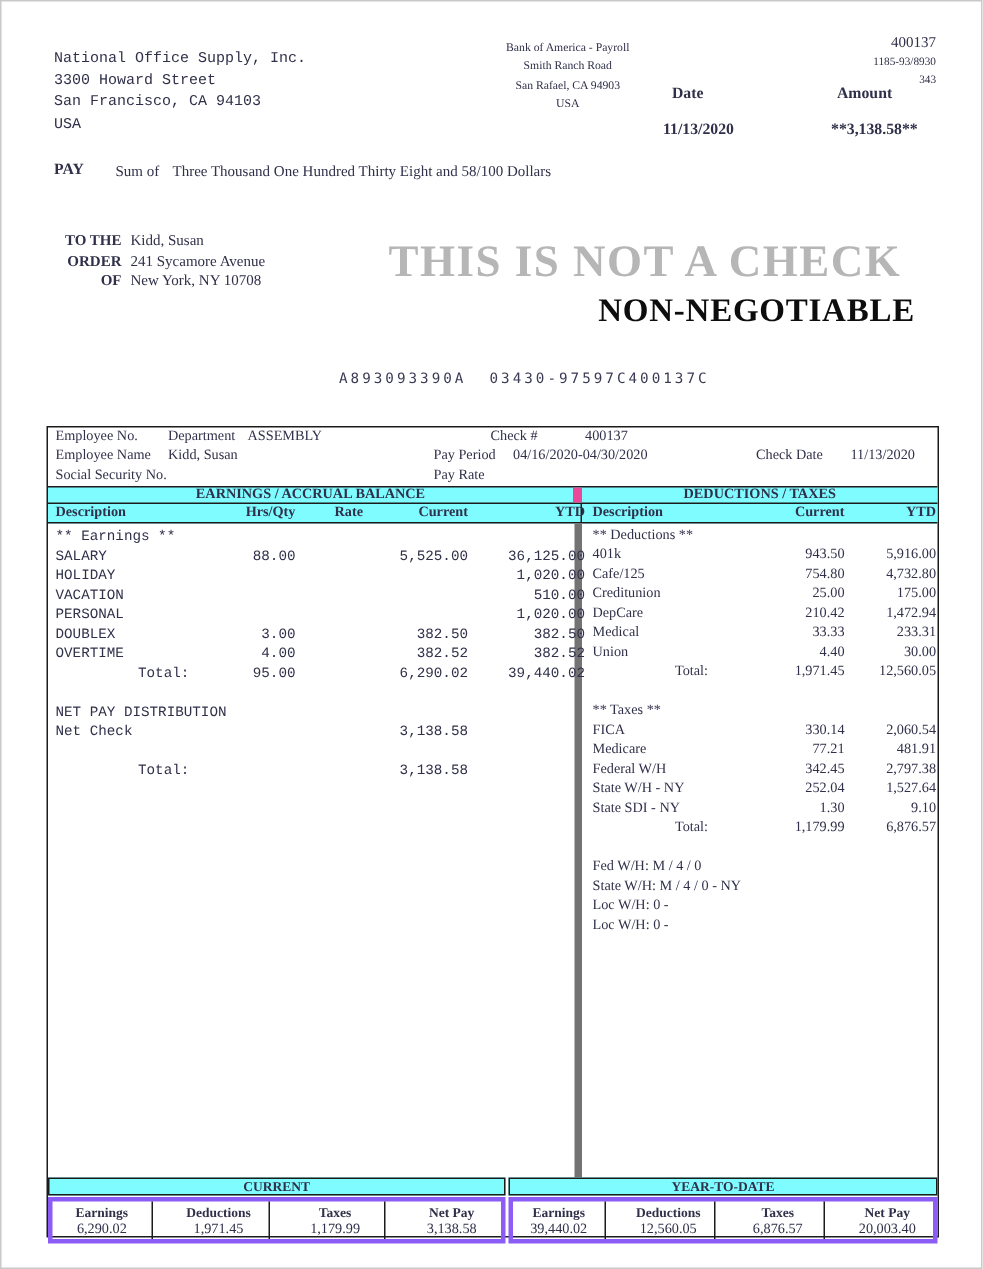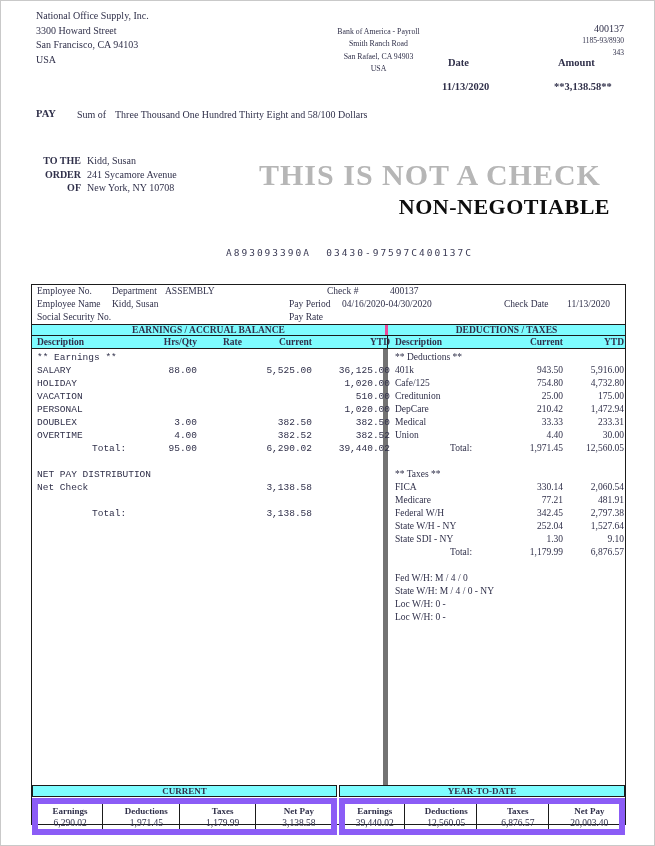--- a/index.html
+++ b/index.html
@@ -7,21 +7,21 @@
   body {
     position: relative;
     font-family: "Liberation Serif", "DejaVu Serif", serif;
     color: #30304a;
     overflow: hidden;
   }
   .page { position: absolute; inset: 0; border: 1px solid #c9c9c9; background: #fff; }
 
   
   .abs { position: absolute; white-space: nowrap; }
-  .company-block { left: 35px; top: 8px; font-size: 10px; line-height: 14.5px; }
+  .company-block { left: 35px; top: 32px; font-size: 10px; line-height: 14.5px; font-family: Liberation Mono, monospace; }
   .bank-block { left: 300px; top: 25px; width: 155px; text-align: center; font-size: 7.8px; line-height: 12.3px; }
   .checkno-block { right: 30px; top: 21px; text-align: right; }
   .checkno-block .big { font-size: 10px; line-height: 13px; }
   .checkno-block .small { font-size: 7.5px; line-height: 11.5px; }
   .lbl-bold { font-weight: bold; font-size: 10.5px; }
   .date-label { left: 447px; top: 56px; }
   .date-value { left: 441px; top: 80px; }
   .amount-label { left: 557px; top: 56px; }
   .amount-value { left: 553px; top: 80px; }
   .pay-word { left: 35px; top: 107px; font-weight: bold; font-size: 10.5px; }
@@ -34,21 +34,21 @@
   .micr { left: 225px; top: 246px; font-family: "DejaVu Sans Mono", monospace; font-size: 9.5px; letter-spacing: 2px; color: #3b3b55; white-space: pre; }
 
   
   .stub { position: absolute; left: 30px; top: 283px; width: 595px; height: 541px; border: 1px solid #1b1b1b; background: #fff; font-size: 9.5px; }
   .irow { display: flex; height: 13px; line-height: 13px; padding-left: 5px; }
   .irow span { flex: none; white-space: nowrap; }
   .w75 { width: 75px; } .w177 { width: 177px; } .w53 { width: 53px; }
   .w162 { width: 162px; } .w63 { width: 63px; } .wrest { width: 58px; }
 
   .section-titles { display: flex; height: 12px; line-height: 10px; background: #7efcff; border-top: 1px solid #1b1b1b; border-bottom: 1px solid #1b1b1b; font-weight: bold; }
-  .section-titles .half-l { width: 356px; border-right: 3px solid #ec4899; text-align: center; }
+  .section-titles .half-l { width: 356px; border-right: 6px solid #ec4899; text-align: center; }
   .section-titles .half-r { flex: 1; text-align: center; }
 
   .col-headers { display: flex; height: 13px; line-height: 12px; background: #7efcff; border-bottom: 1px solid #1b1b1b; font-weight: bold; }
   .col-headers .half-l { width: 356px; border-right: 1px solid #1b1b1b; display: flex; padding-left: 5px; }
   .col-headers .half-r { flex: 1; display: flex; padding-left: 7px; }
   .col-headers span { flex: none; text-align: right; white-space: nowrap; }
   .col-headers .c-desc { text-align: left; }
 
   .tbody { display: flex; height: 436px; }
   .tbody .half-l { width: 356px; border-right: 5px solid #737373; padding-top: 2px; font-family: Liberation Mono, monospace; }
@@ -58,21 +58,21 @@
   .trow span { flex: none; text-align: right; white-space: nowrap; }
   .trow .c-desc { text-align: left; }
   .trow.total .c-desc { padding-left: 55px; }
   .cl-desc { width: 105px; } .cl-hrs { width: 55px; } .cl-rate { width: 45px; padding-left: 26px; } .cl-cur { width: 70px; } .cl-ytd { width: 78px; }
   .cr-desc { width: 98px; } .cr-cur { width: 70px; } .cr-ytd { width: 61px; }
 
   .summary { display: flex; height: 40px; }
   .sblock { width: 306px; display: flex; flex-direction: column; }
   .sblock.rightb { width: 287px; margin-left: 2px; }
   .stitle { height: 12px; line-height: 10px; background: #7efcff; border: 1px solid #1b1b1b; text-align: center; font-weight: bold; font-size: 9px; }
-  .scells { flex: 1; margin-top: 1px; border: 6px solid #8b5cf6; display: flex; gap: 11px; }
+  .scells { flex: 1; margin-top: 1px; border: 3px solid #8b5cf6; display: flex; gap: 11px; }
   .scell { flex: 1 1 0; border-right: 1px solid #1b1b1b; text-align: center; padding-top: 1px; }
   .scell:last-child { border-right: none; }
   .slabel { font-weight: bold; font-size: 9px; line-height: 12px; }
   .svalue { font-size: 9.5px; line-height: 12px; }
 </style>
 </head>
 <body>
 
 <div class="page">
 

